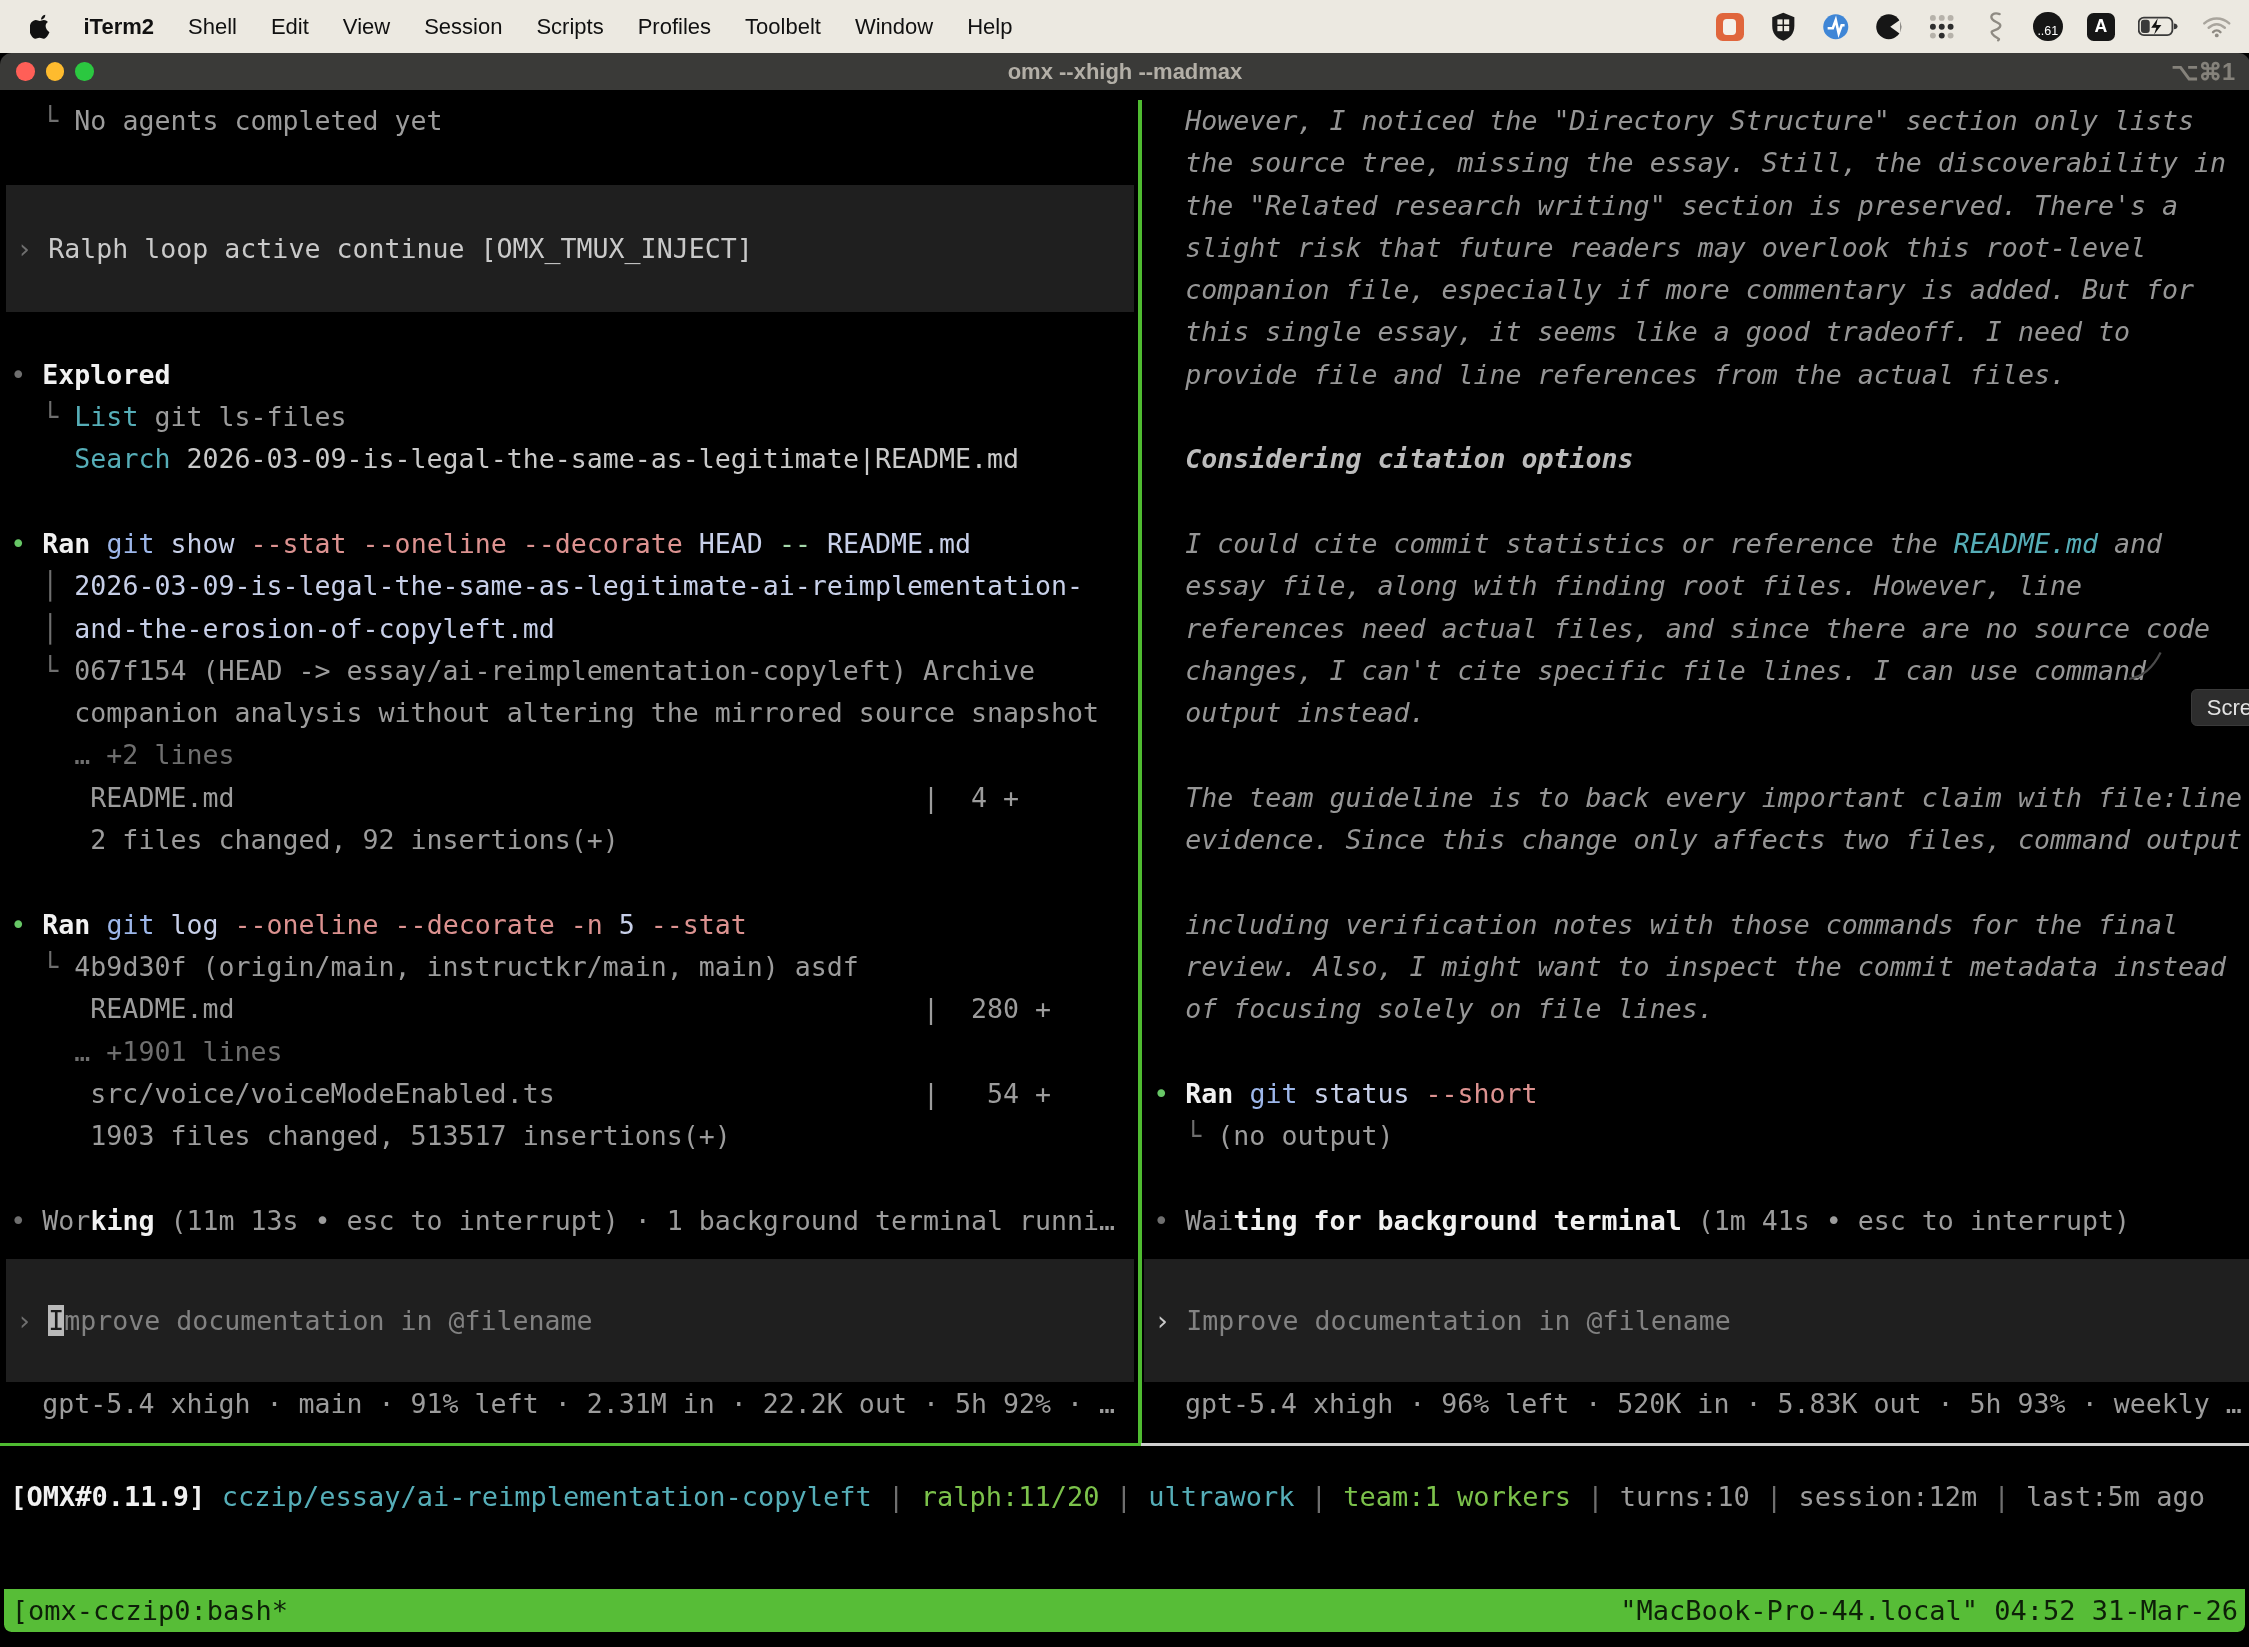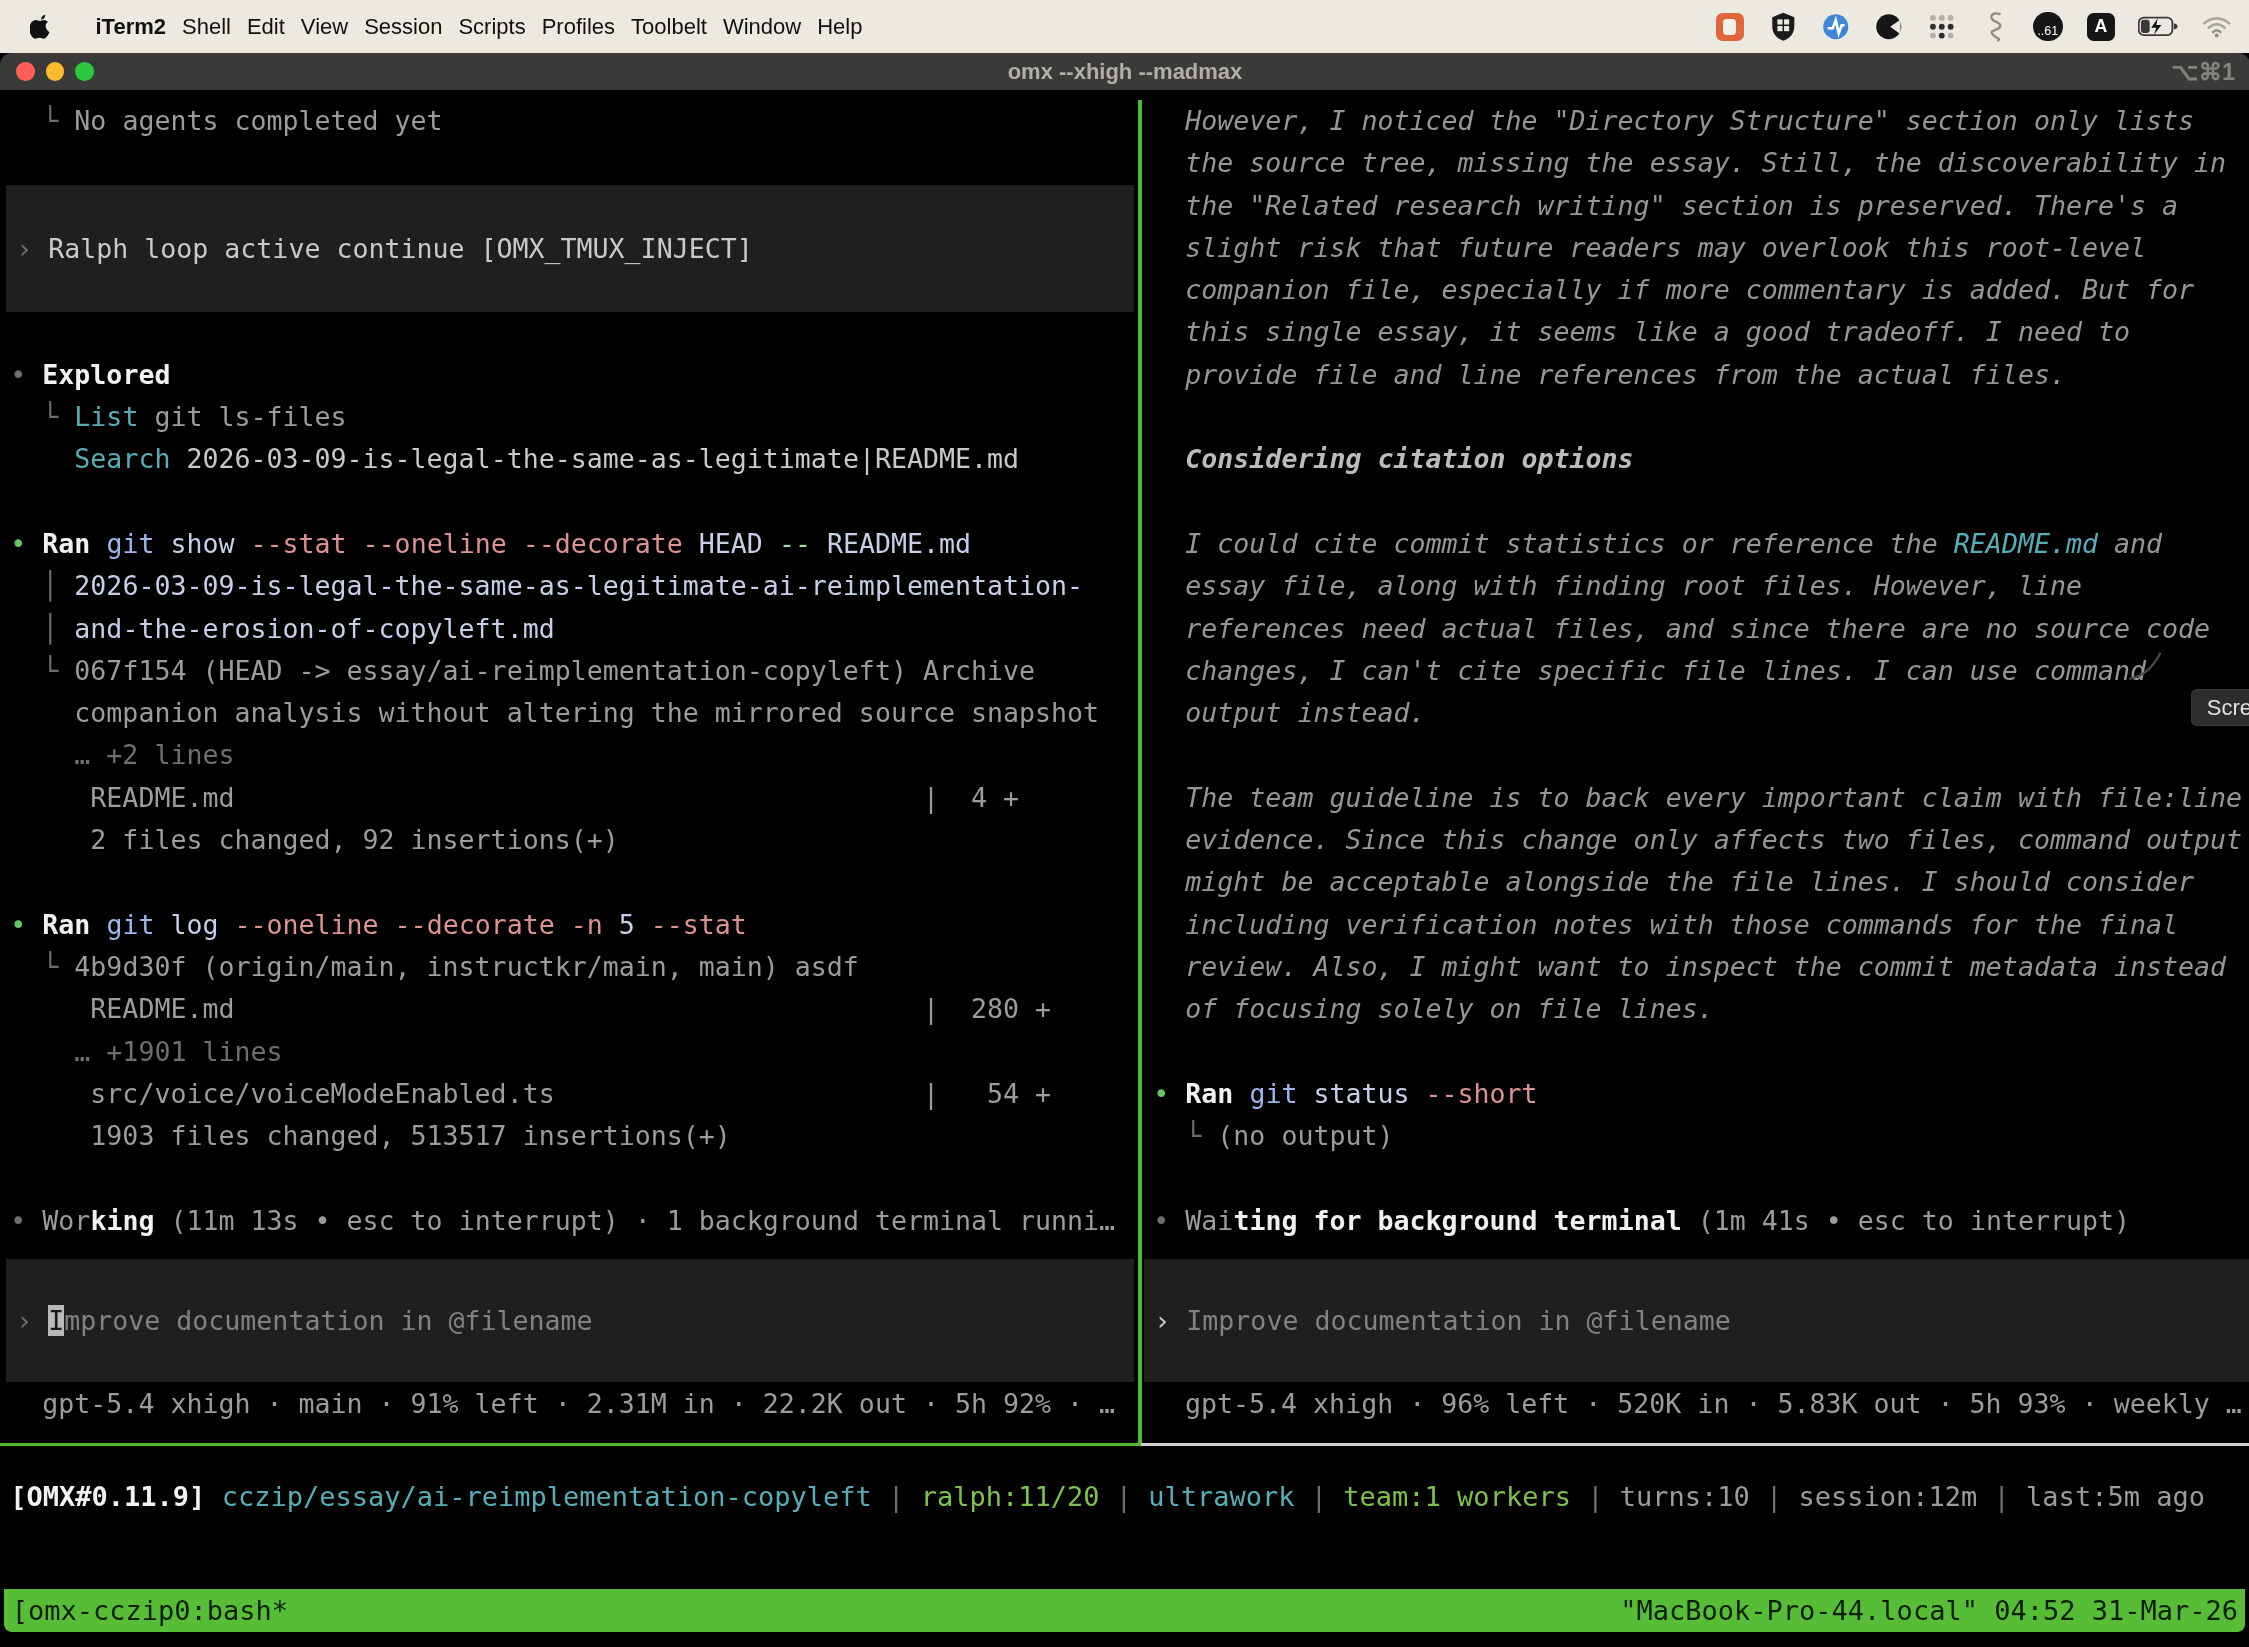--- a/index.html
+++ b/index.html
@@ -5,21 +5,21 @@
   * { margin:0; padding:0; box-sizing:border-box; }
   html,body { width:2250px; height:1648px; background:#000; overflow:hidden; }
   #screen { position:absolute; inset:0; width:2250px; height:1648px; background:#000;
             font-family:"DejaVu Sans Mono", monospace; }
 
   
   #menubar { position:absolute; top:0; left:0; width:2250px; height:53px; background:#ece9e1;
              display:flex; align-items:center; font-family:"Liberation Sans", sans-serif;
              font-size:22px; color:#111; }
   #menubar .apple { margin-left:29.5px; width:22px; height:26.6px; display:flex; align-items:center; }
-  #menu-items { display:flex; gap:16px; margin-left:44px; }
+  #menu-items { display:flex; gap:34px; margin-left:32px; }
   #menu-items .mi { white-space:nowrap; }
   #menu-items .mi.b { font-weight:bold; }
   #status-icons { margin-left:auto; margin-right:17.7px; display:flex; align-items:center; gap:22px; }
   .sic { width:31px; height:31px; display:flex; align-items:center; justify-content:center; }
 
   
   #titlebar { position:absolute; top:53px; left:0; width:2250px; height:37px; background:#3a3a38;
               border-radius:11.8px 11.8px 0 0; display:flex; align-items:center;
               font-family:"Liberation Sans", sans-serif; }
   .tl { width:18.5px; height:18.5px; border-radius:50%; margin-right:11px; }
@@ -217,21 +217,20 @@
       <div class="trow" style="top: 211px;"><span class="gi">  this single essay, it seems like a good tradeoff. I need to</span></div>
       <div class="trow" style="top: 254px;"><span class="gi">  provide file and line references from the actual files.</span></div>
       <div class="trow" style="top: 338px;"><span class="wbi">  Considering citation options</span></div>
       <div class="trow" style="top: 423px;"><span class="gi">  I could cite commit statistics or reference the </span><span class="ti">README.md</span><span class="gi"> and</span></div>
       <div class="trow" style="top: 465px;"><span class="gi">  essay file, along with finding root files. However, line</span></div>
       <div class="trow" style="top: 508px;"><span class="gi">  references need actual files, and since there are no source code</span></div>
       <div class="trow" style="top: 550px;"><span class="gi">  changes, I can't cite specific file lines. I can use command</span></div>
       <div class="trow" style="top: 592px;"><span class="gi">  output instead.</span></div>
       <div class="trow" style="top: 677px;"><span class="gi">  The team guideline is to back every important claim with file:line</span></div>
       <div class="trow" style="top: 719px;"><span class="gi">  evidence. Since this change only affects two files, command output</span></div>
-      <div class="trow" style="top: 761px;"><span class="gi">  might be acceptable alongside the file lines. I should consider</span></div>
       <div class="trow" style="top: 804px;"><span class="gi">  including verification notes with those commands for the final</span></div>
       <div class="trow" style="top: 846px;"><span class="gi">  review. Also, I might want to inspect the commit metadata instead</span></div>
       <div class="trow" style="top: 888px;"><span class="gi">  of focusing solely on file lines.</span></div>
       <div class="trow" style="top: 973px;"><span class="gn">• </span><span class="w">Ran</span><span class="bl"> git</span><span class="lv"> status </span><span class="pk">--short</span></div>
       <div class="trow" style="top: 1015px;"><span class="d">  └ </span><span class="g">(no output)</span></div>
       <div class="trow" style="top: 1100px;"><span class="d">• </span><span class="g">Wai</span><span class="w">ting for background terminal</span><span class="g"> (1m 41s • esc to interrupt)</span></div>
     </div>
 
   <div class="band" style="left:5.9px; top:185px; width:1128px; height:127px;">
     <div class="line"><span class="d">› </span><span class="lg">Ralph loop active continue [OMX_TMUX_INJECT]</span></div>

